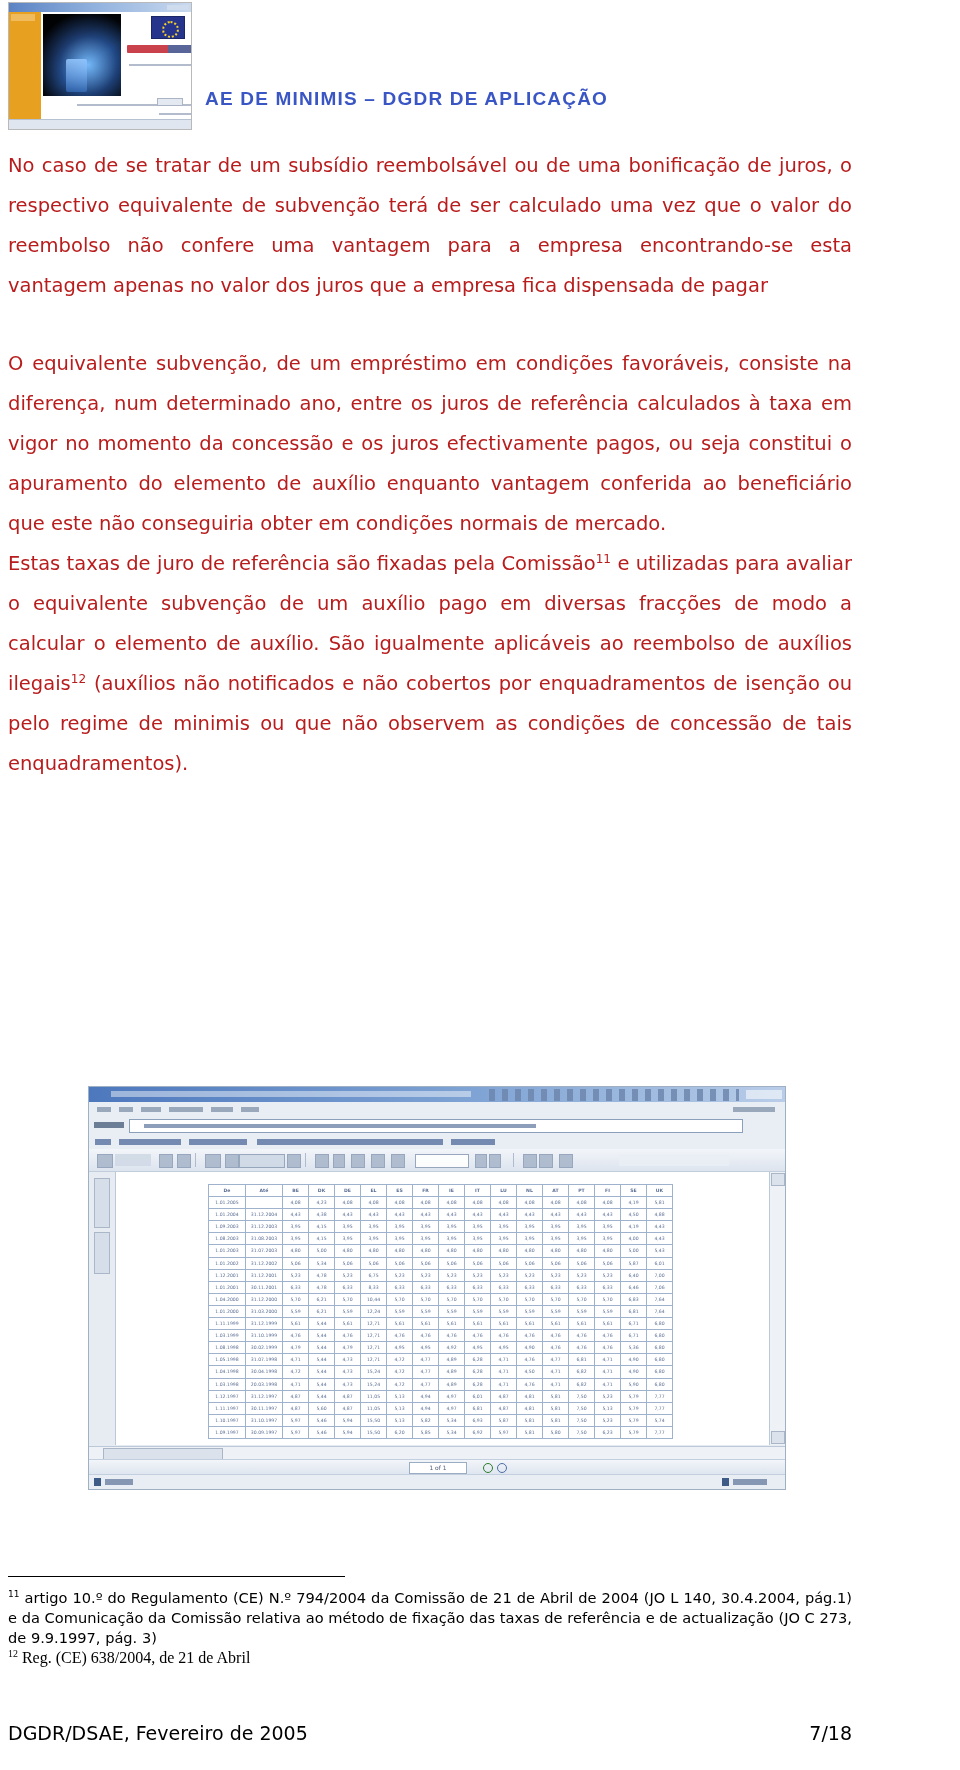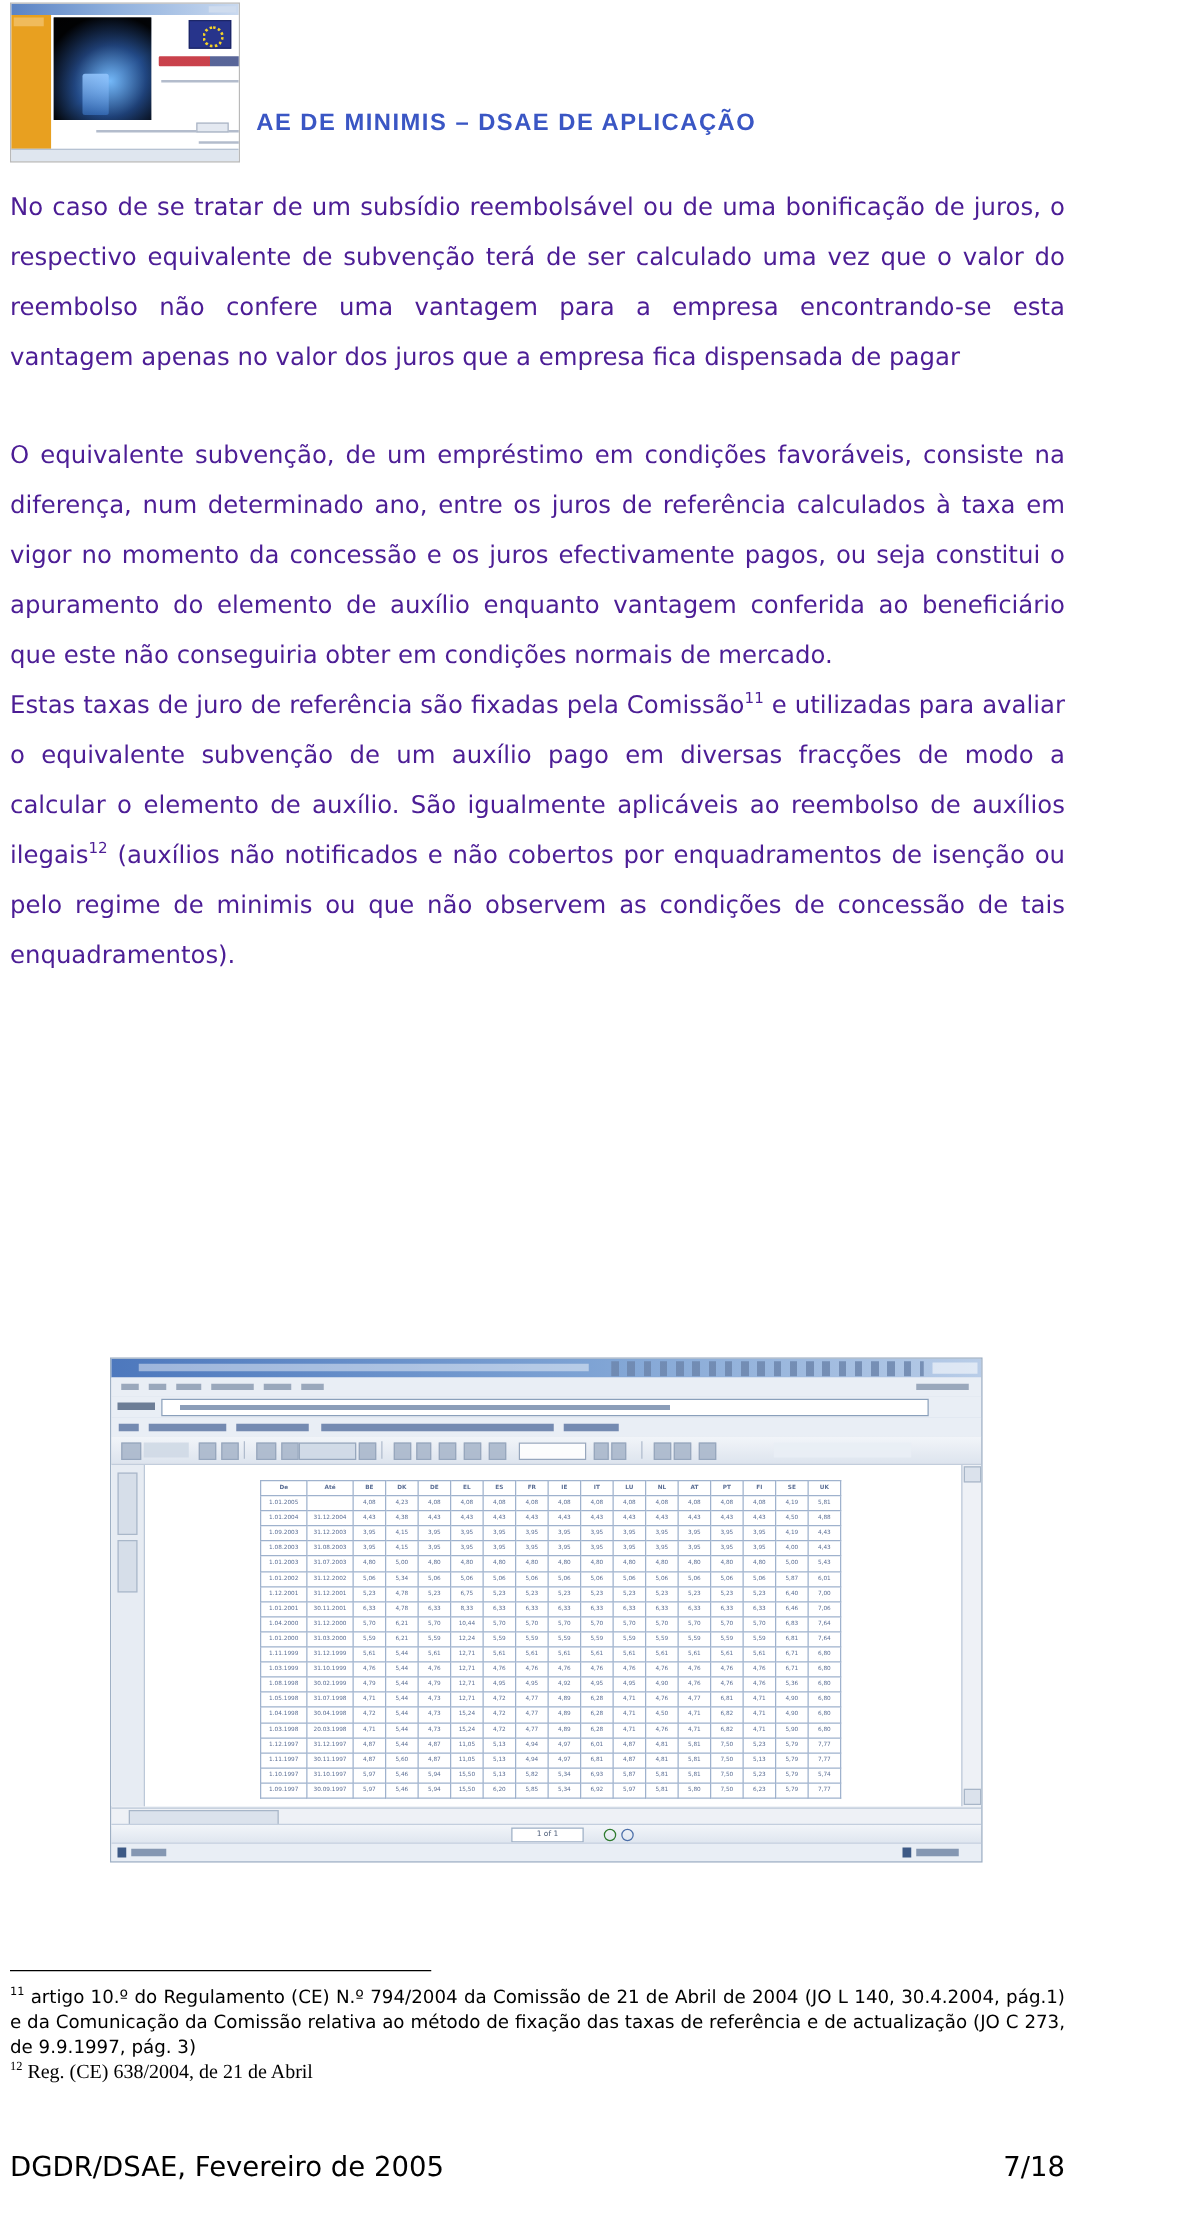--- a/index.html
+++ b/index.html
@@ -158,21 +158,21 @@
   }
 
   
   .content {
     position: absolute;
     left: 8px;
     top: 146px;
     width: 844px;
     font-family: "DejaVu Sans", sans-serif;
     font-size: 19.5px;
-    color: #4c1d95;
+    color: #b91c1c;
     line-height: 40px;
   }
   .para {
     margin: 0 0 0 0;
     text-align: justify;
     text-justify: inter-word;
   }
   .para.gap-above { margin-top: 38px; }
   .para.tight { line-height: 40px; }
   sup {
@@ -462,21 +462,21 @@
   
   .page-footer {
     position: absolute;
     left: 8px;
     top: 1722px;
     width: 844px;
     display: flex;
     justify-content: space-between;
     align-items: baseline;
     font-family: "DejaVu Sans", sans-serif;
-    font-size: 22px;
+    font-size: 19px;
     color: #000;
   }
 </style>
 </head>
 <body>
 
 <div class="page-header">
 
   <div class="header-logo">
     <div class="logo-titlebar">
@@ -492,21 +492,21 @@
       </div>
       <div class="logo-red-title"></div>
       <div class="logo-sub-line logo-line-a"></div>
       <div class="logo-sub-line logo-line-b"></div>
       <div class="logo-sub-line logo-line-c"></div>
       <div class="logo-btn"></div>
     </div>
     <div class="logo-bottombar"></div>
   </div>
 
-  <div class="header-title">AE DE MINIMIS – DSAE DE APLICAÇÃO</div>
+  <div class="header-title">AE DE MINIMIS – DGDR DE APLICAÇÃO</div>
 </div>
 
 <div class="content">
 
   <p class="para">No caso de se tratar de um subsídio reembolsável ou de uma bonificação de juros, o respectivo equivalente de subvenção terá de ser calculado uma vez que o valor do reembolso não confere uma vantagem para a empresa encontrando-se esta vantagem apenas no valor dos juros que a empresa fica dispensada de pagar</p>
 
   <p class="para gap-above">O equivalente subvenção, de um empréstimo em condições favoráveis, consiste na diferença, num determinado ano, entre os juros de referência calculados à taxa em vigor no momento da concessão e os juros efectivamente pagos, ou seja constitui o apuramento do elemento de auxílio enquanto vantagem conferida ao beneficiário que este não conseguiria obter em condições normais de mercado.</p>
 
   <p class="para tight"><span>Estas taxas de juro de referência são fixadas pela Comissão</span><sup>11</sup><span> e utilizadas para avaliar o equivalente subvenção de um auxílio pago em diversas fracções de modo a calcular o elemento de auxílio. São igualmente aplicáveis ao reembolso de auxílios ilegais</span><sup>12</sup><span> (auxílios não notificados e não cobertos por enquadramentos de isenção ou pelo regime de minimis ou que não observem as condições de concessão de tais enquadramentos).</span></p>
 

